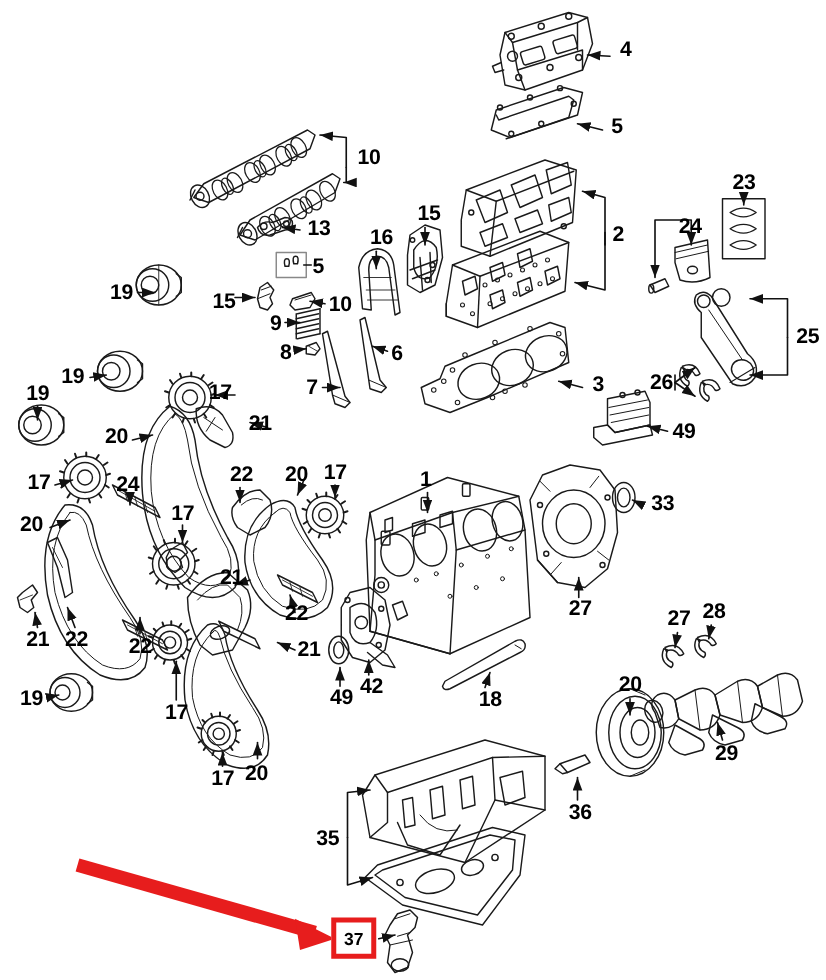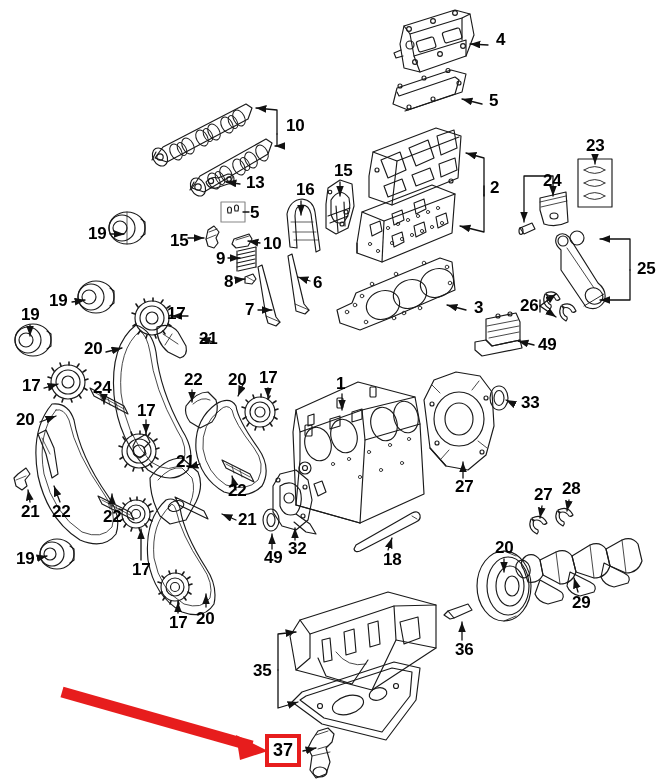--- a/index.html
+++ b/index.html
@@ -31,21 +31,21 @@
     width:36px;height:33px;
     border:4px solid #e71d1d;
     background:#ffffff;
     box-sizing:border-box;
   }
   #hl span{
     position:absolute;
     left:0;top:0;width:100%;height:100%;
     display:flex;align-items:center;justify-content:center;
     font-family:"Liberation Sans", sans-serif;
-    font-weight:bold;font-size:18px;color:#000;
+    font-weight:bold;font-size:14px;color:#000;
   }
 </style>
 </head>
 <body>
 
 <div id="stage">
 
   <svg id="art" viewBox="0 0 661 784">
     <defs>
       <marker id="ah" markerWidth="9" markerHeight="9" refX="8" refY="3" orient="auto">
@@ -687,21 +687,21 @@
   <div class="lbl" style="left:586px;top:137px">23</div>
   <div class="lbl" style="left:93px;top:379px">24</div>
   <div class="lbl" style="left:543px;top:172px">24</div>
   <div class="lbl" style="left:637px;top:260px">25</div>
   <div class="lbl" style="left:520px;top:297px">26</div>
   <div class="lbl" style="left:534px;top:486px">27</div>
   <div class="lbl" style="left:562px;top:480px">28</div>
   <div class="lbl" style="left:572px;top:594px">29</div>
   <div class="lbl" style="left:495px;top:539px">20</div>
   <div class="lbl" style="left:264px;top:549px">49</div>
-  <div class="lbl" style="left:288px;top:540px">32</div>
+  <div class="lbl" style="left:288px;top:540px">42</div>
   <div class="lbl" style="left:521px;top:394px">33</div>
   <div class="lbl" style="left:455px;top:478px">27</div>
   <div class="lbl" style="left:253px;top:662px">35</div>
   <div class="lbl" style="left:455px;top:641px">36</div>
   <div class="lbl" style="left:538px;top:336px">49</div>
 
   <div id="hl">
     <span>37</span>
   </div>
 

